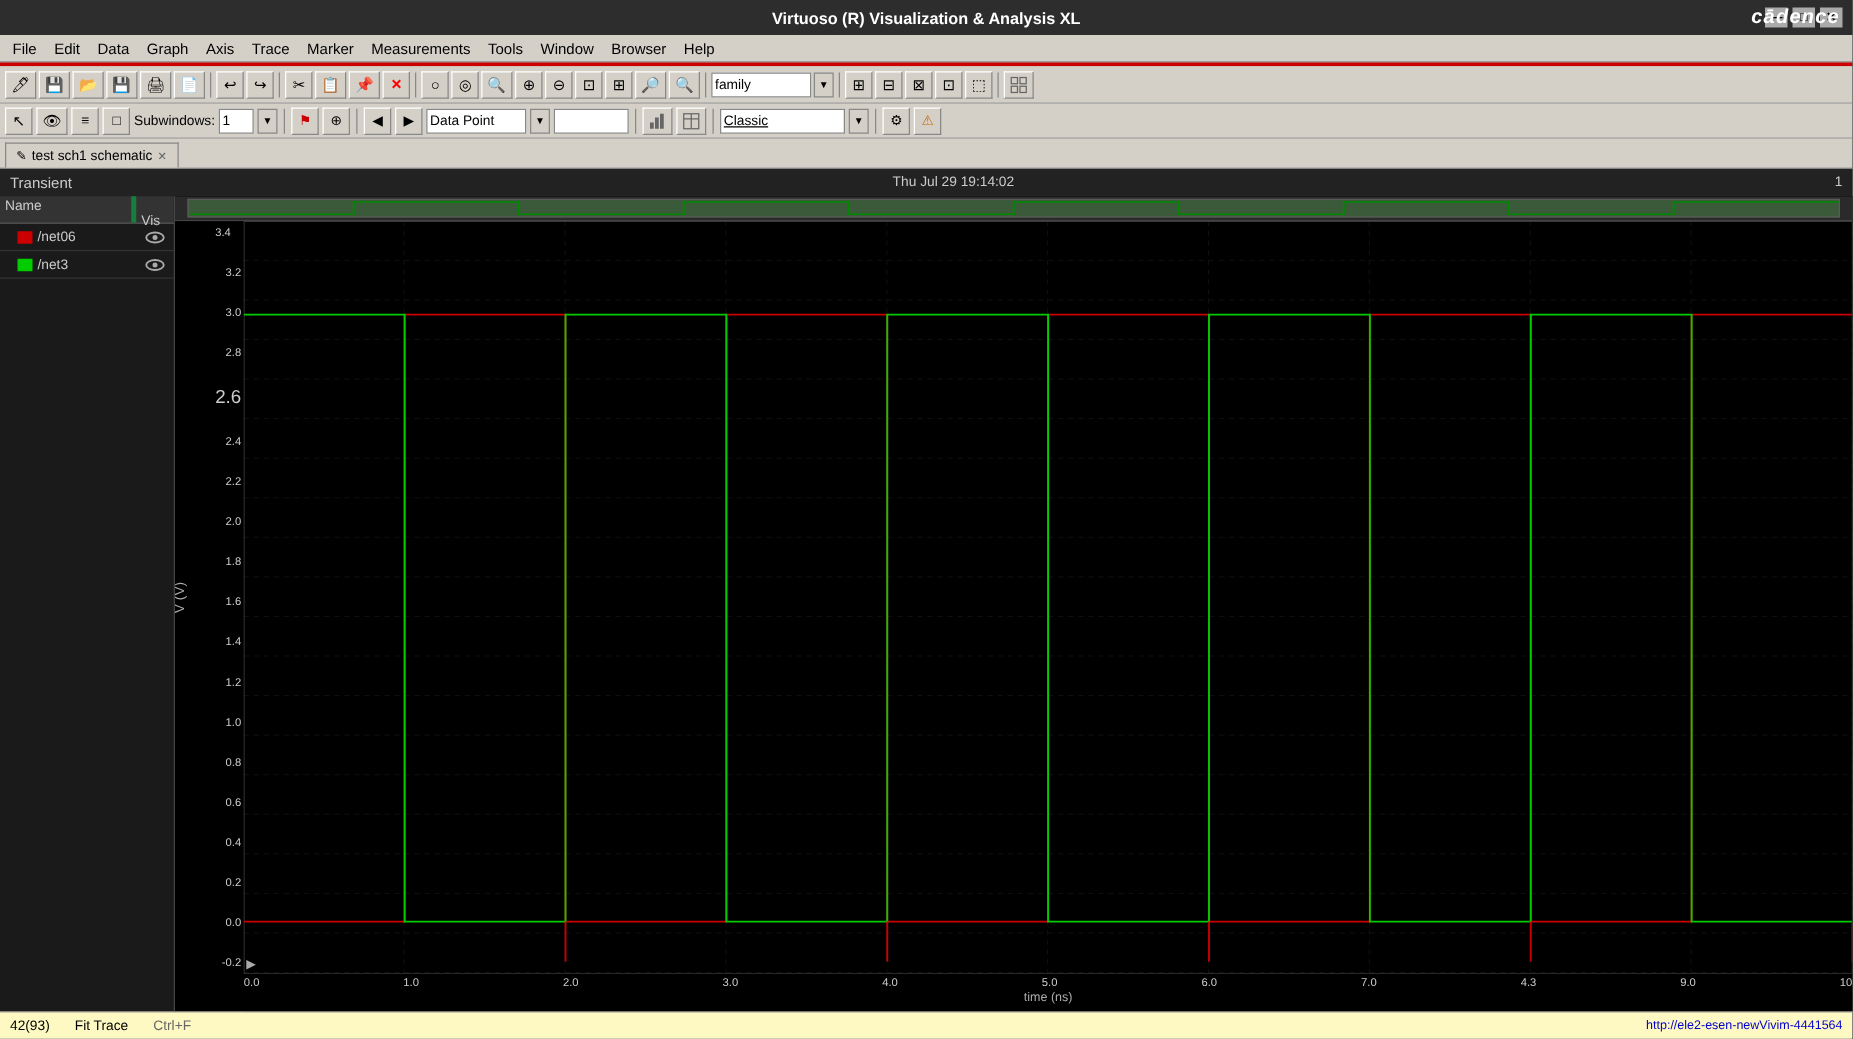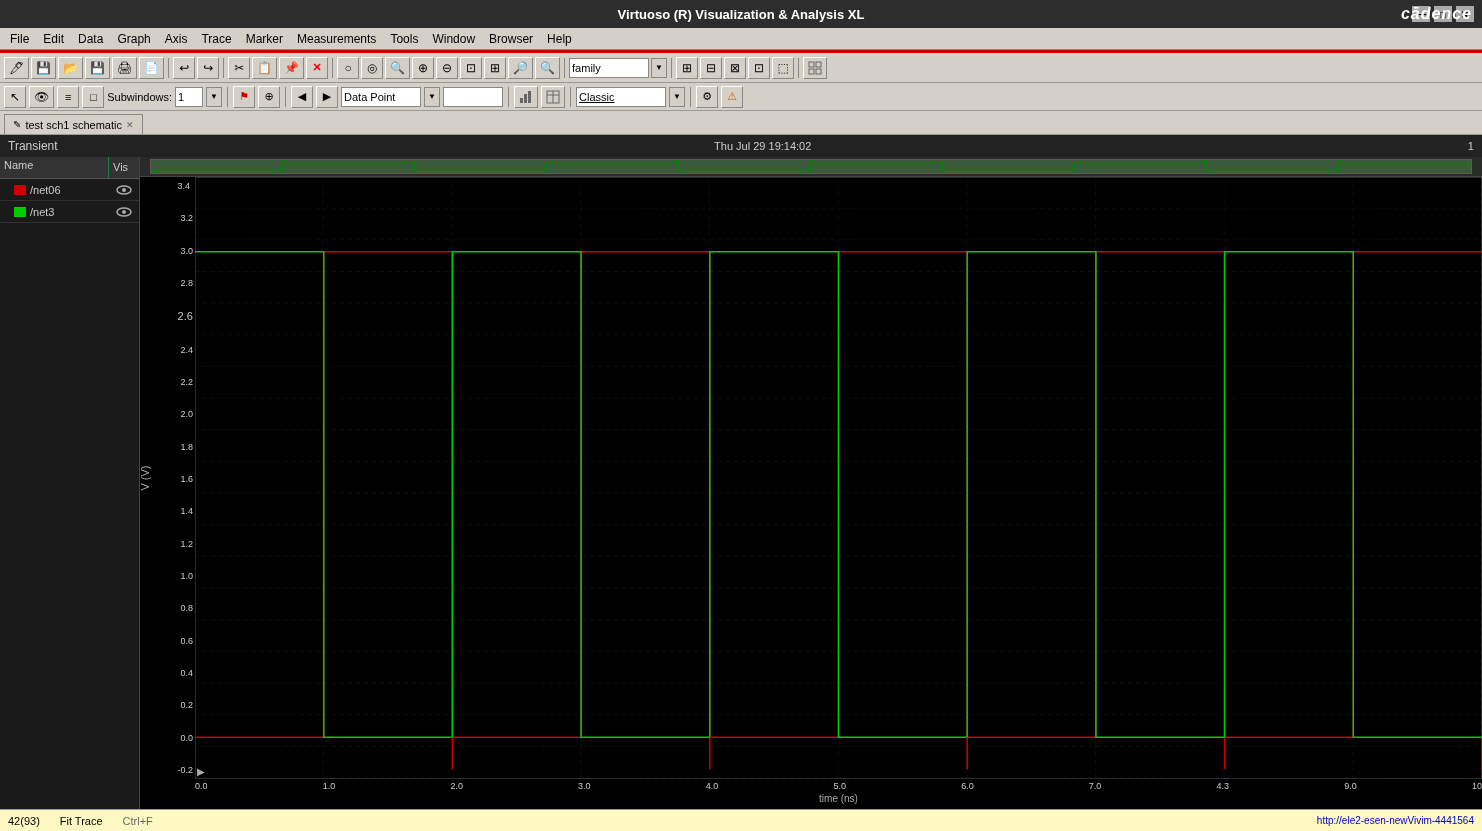--- a/index.html
+++ b/index.html
@@ -159,27 +159,27 @@
       display: flex;
       background: #333;
       border-bottom: 1px solid #555;
       height: 22px;
     }
     .sig-col-name {
       flex: 1;
       color: #ccc;
       font-size: 11px;
       padding: 2px 4px;
-      border-right: 1px solid #15803d;
+      border-right: 4px solid #15803d;
     }
     .sig-col-vis {
       width: 30px;
       color: #ccc;
       font-size: 11px;
-      padding: 4px 4px;
+      padding: 14px 4px;
     }
     .signal-item {
       display: flex;
       align-items: center;
       height: 22px;
       border-bottom: 1px solid #333;
     }
     .signal-name {
       flex: 1;
       font-size: 11px;
@@ -433,21 +433,21 @@
   </div>
   <div class="tb-btn">
     <svg width="14" height="14" viewBox="0 0 14 14">
       <rect x="1" y="1" width="12" height="12" fill="none" stroke="#666" stroke-width="1"></rect>
       <line x1="1" y1="5" x2="13" y2="5" stroke="#666" stroke-width="1"></line>
       <line x1="7" y1="1" x2="7" y2="13" stroke="#666" stroke-width="1"></line>
     </svg>
   </div>
   <div class="tb-separator"></div>
 
-  <div class="tb-dropdown" style="width:90px;text-decoration:underline;">
+  <div class="tb-dropdown" style="width:100px;text-decoration:underline;">
     <span>Classic</span>
   </div>
   <div class="tb-dropdown-arrow">▼</div>
   <div class="tb-separator"></div>
   <div class="tb-btn">⚙</div>
   <div class="tb-btn" style="color:#cc6600;">⚠</div>
 </div>
 
 <div id="tab-bar">
   <div class="tab active">
@@ -512,21 +512,21 @@
 
       <div id="y-axis-area" style="position:absolute;left:0;top:0;bottom:30px;width:55px;background:#000;">
 
         <div style="position:absolute;left:-8px;top:50%;transform:translateY(-50%) rotate(-90deg);color:#aaa;font-size:11px;white-space:nowrap;">V (V)</div>
 
         <div style="position:absolute;right:2px;top:0;bottom:0;display:flex;flex-direction:column;justify-content:space-between;padding:4px 0;">
           <span style="color:#ccc;font-size:9px;text-align:left;">3.4</span>
           <span style="color:#ccc;font-size:9px;text-align:right;">3.2</span>
           <span style="color:#ccc;font-size:9px;text-align:right;">3.0</span>
           <span style="color:#ccc;font-size:9px;text-align:right;">2.8</span>
-          <span style="color:#ccc;font-size:11px;text-align:center;">2.6</span>
+          <span style="color:#ccc;font-size:15px;text-align:center;">2.6</span>
           <span style="color:#ccc;font-size:9px;text-align:right;">2.4</span>
           <span style="color:#ccc;font-size:9px;text-align:right;">2.2</span>
           <span style="color:#ccc;font-size:9px;text-align:right;">2.0</span>
           <span style="color:#ccc;font-size:9px;text-align:right;">1.8</span>
           <span style="color:#ccc;font-size:9px;text-align:right;">1.6</span>
           <span style="color:#ccc;font-size:9px;text-align:right;">1.4</span>
           <span style="color:#ccc;font-size:9px;text-align:right;">1.2</span>
           <span style="color:#ccc;font-size:9px;text-align:right;">1.0</span>
           <span style="color:#ccc;font-size:9px;text-align:right;">0.8</span>
           <span style="color:#ccc;font-size:9px;text-align:right;">0.6</span>

